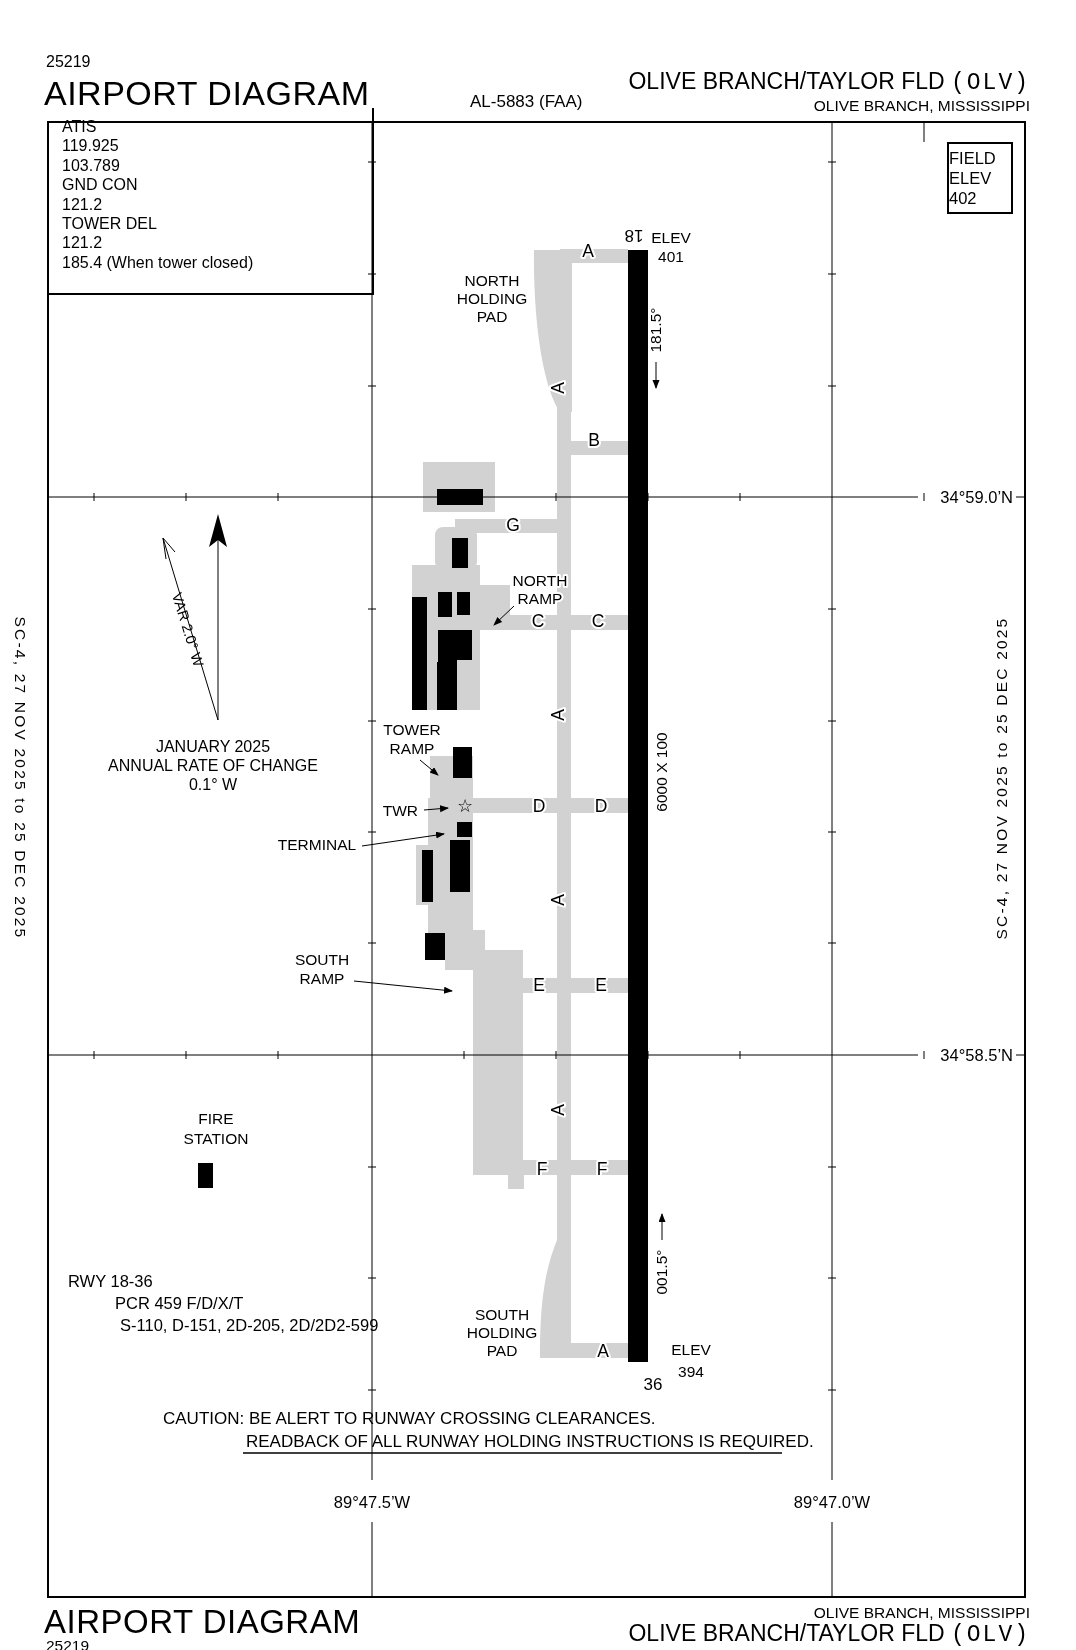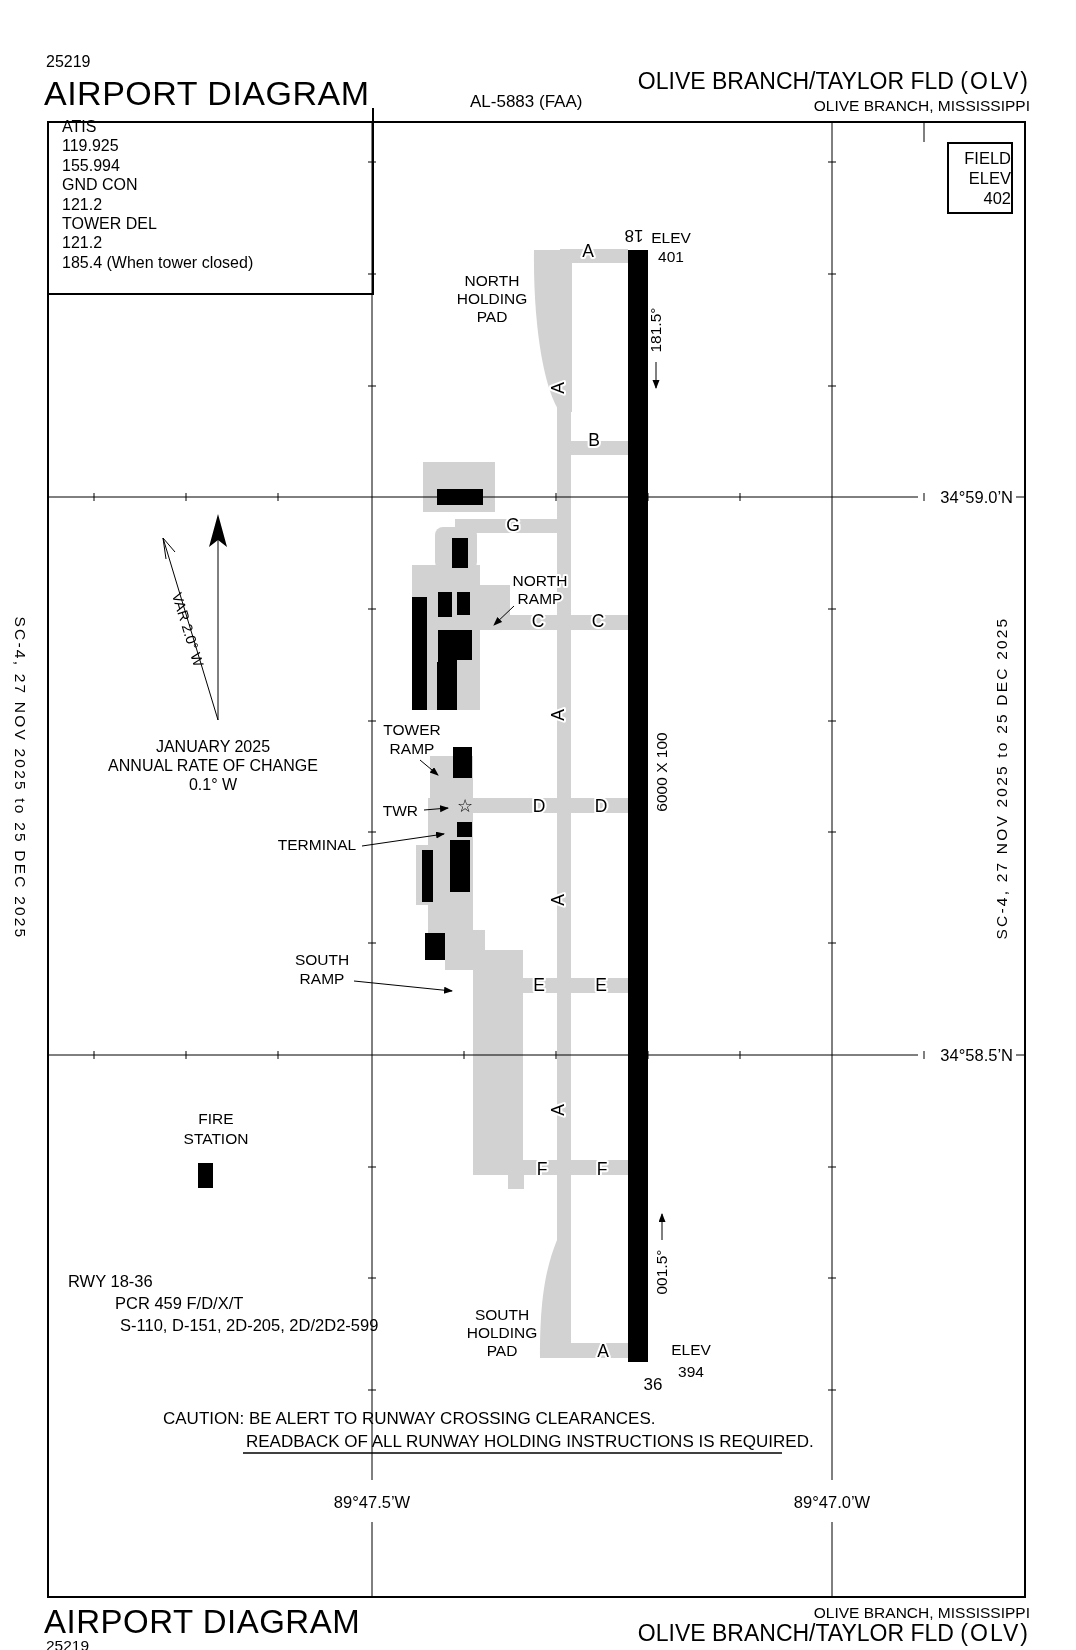--- a/index.html
+++ b/index.html
@@ -7,28 +7,28 @@
        color:#000;font-family:"Liberation Sans",sans-serif;}
   .abs{position:absolute}
   svg text{fill:#000;font-family:"Liberation Sans",sans-serif}
   .halo{paint-order:stroke;stroke:#fff;stroke-width:4px;stroke-linejoin:round}
   .pav{fill:var(--pavement,#d2d2d2)}
   .bld{fill:#000}
   .ln{stroke:#000;fill:none}
   #commbox{left:48px;top:108px;width:310px;height:176px;border-right:2px solid #000;
            border-bottom:2px solid #000;padding:9px 0 0 14px;font-size:16px;line-height:19.4px;background:#fff}
   #commbox sup{font-size:12px}
-  #fieldelev{left:947px;top:142px;width:62px;height:64px;border:2px solid #000;text-align:right;
+  #fieldelev{left:947px;top:142px;width:62px;height:64px;border:2px solid #000;text-align:left;
              font-size:16.5px;line-height:20px;padding-top:4px;background:#fff}
   .hdr-num{left:46px;top:53px;font-size:16px}
   .hdr-title{left:44px;top:74px;font-size:34px;letter-spacing:.5px}
   .hdr-ref{left:470px;top:92px;font-size:17px}
   .hdr-apt{right:46px;top:68px;font-size:23px;text-align:right;white-space:nowrap}
   .hdr-city{right:46px;top:97px;font-size:15.5px;text-align:right}
-  .ident{font-family:Liberation Sans, sans-serif;letter-spacing:2px}
+  .ident{font-family:Liberation Mono, monospace;letter-spacing:2px}
   .side{width:330px;text-align:center;font-size:15.5px;letter-spacing:2.2px;white-space:nowrap}
   #side-left{left:-145px;top:769px;transform:rotate(90deg)}
   #side-right{left:837px;top:769px;width:330px;transform:rotate(-90deg)}
   .ftr-title{left:44px;top:1603px;font-size:33px;letter-spacing:.5px}
   .ftr-num{left:46px;top:1637px;font-size:15.5px}
   .ftr-city{right:46px;top:1604px;font-size:15.5px;text-align:right}
   .ftr-apt{right:46px;top:1620px;font-size:23px;text-align:right;white-space:nowrap}
 </style>
 </head>
 <body>
@@ -38,21 +38,21 @@
 <div class="abs hdr-ref">AL-5883 (FAA)</div>
 <div class="abs hdr-apt"><span>OLIVE BRANCH/TAYLOR FLD</span> <span class="ident">(OLV)</span></div>
 <div class="abs hdr-city">OLIVE BRANCH, MISSISSIPPI</div>
 
 <div class="abs side" id="side-left">SC-4,  27 NOV 2025  to  25 DEC 2025</div>
 <div class="abs side" id="side-right">SC-4,  27 NOV 2025  to  25 DEC 2025</div>
 
 <div class="abs" id="commbox">
   <div>ATIS</div>
   <div>119.925</div>
-  <div>155.994</div>
+  <div>103.789</div>
   <div>GND CON</div>
   <div>121.2</div>
   <div>TOWER DEL</div>
   <div>121.2</div>
   <div>185.4 (When tower closed)</div>
 </div>
 
 <div class="abs" id="fieldelev">
   <div>FIELD</div>
   <div>ELEV</div>

